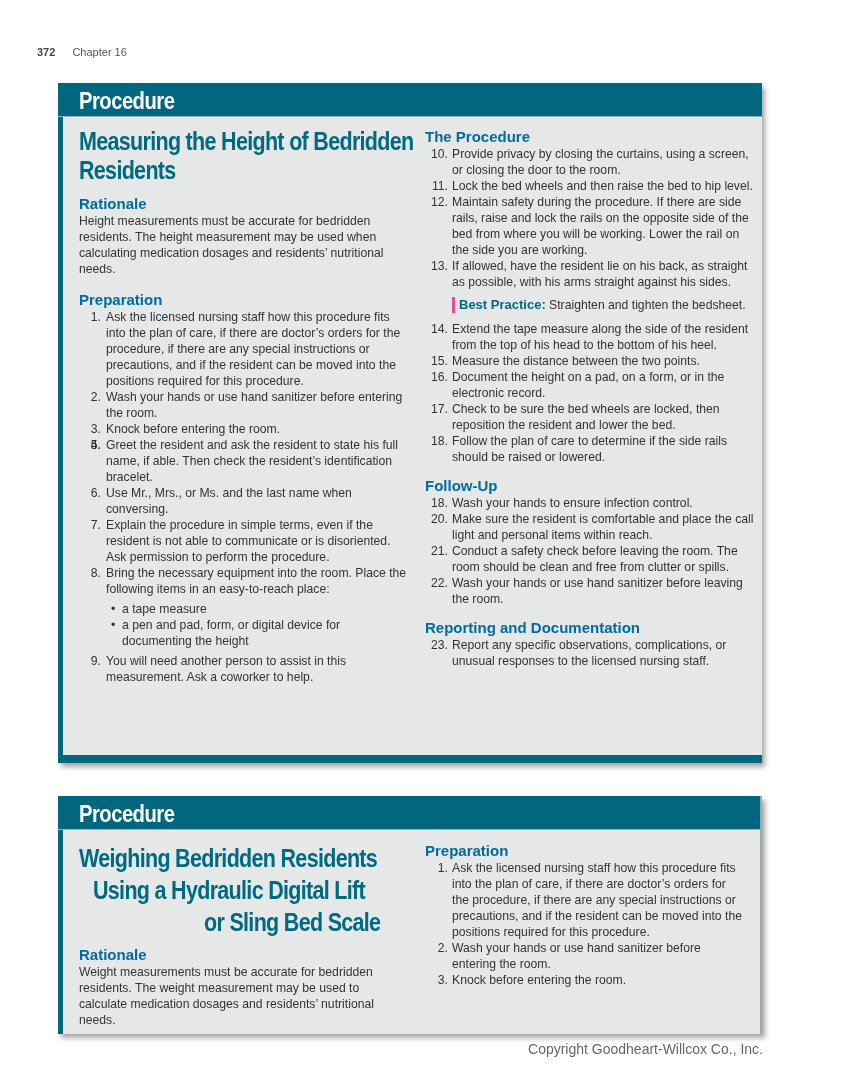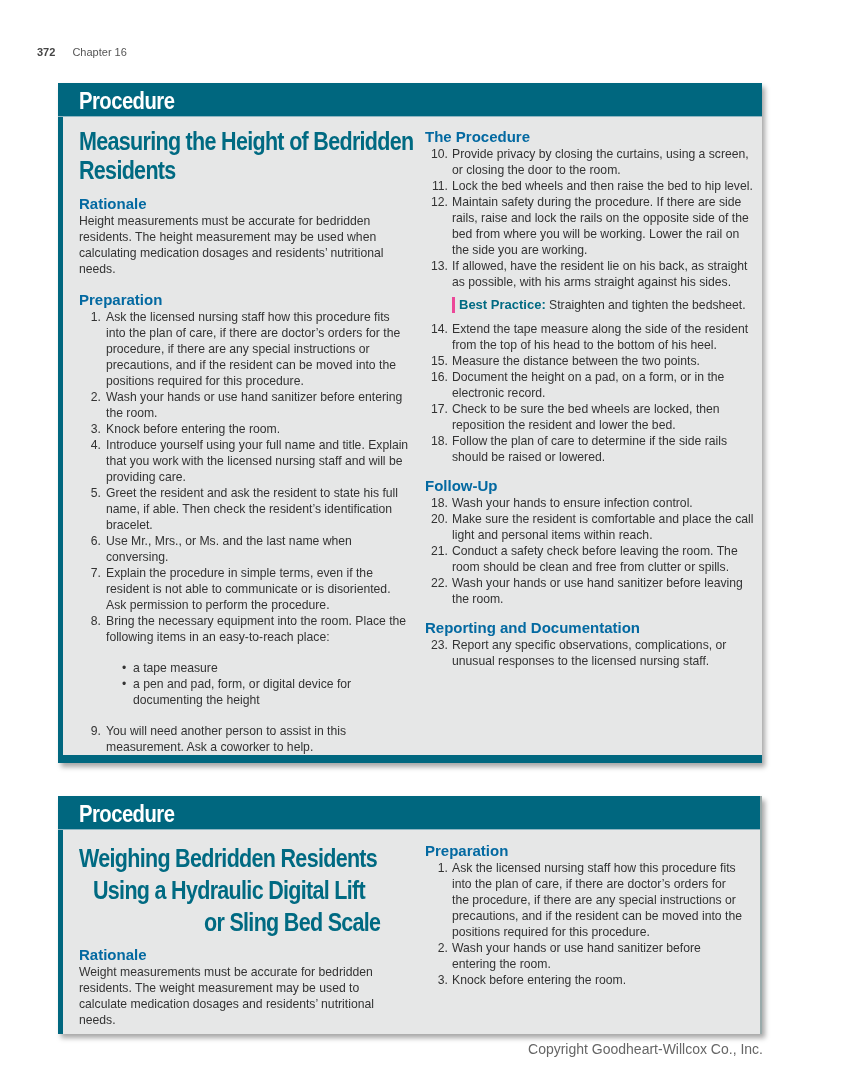--- a/index.html
+++ b/index.html
@@ -18,21 +18,21 @@
   .col { position:absolute; font-size:12.2px; line-height:16px; color:#333; }
   .title { font-weight:bold; color:#006a82; font-size:25px; line-height:29px; letter-spacing:-0.8px; }
   .title span { display:inline-block; transform:scaleX(0.86); transform-origin:left; white-space:nowrap; }
   .sect { font-weight:bold; font-size:15px; color:#0369a1; margin-top:8px; line-height:18px; }
   .para { margin:0; }
   ol { list-style:none; margin:0; padding:0; }
   li.step { position:relative; padding-left:27px; }
   li.step .n { position:absolute; left:0; width:22px; text-align:right; }
   .col.right li.step { padding-left:27px; }
   .col.right li.step .n { width:23px; }
-  ul.bul { list-style:none; margin:15px; padding:0; }
+  ul.bul { list-style:none; margin:4px; padding:0; }
   ul.bul li { position:relative; padding-left:12px; }
   ul.bul li:before { content:"•"; position:absolute; left:1px; }
   .best { margin:7px 0 8px 27px; border-left:3px solid #ec4899; padding-left:4px; line-height:15px; }
   .best .lbl { color:#006a82; font-weight:bold; font-size:13px; }
   .footer { position:absolute; right:86px; top:1041px; font-size:14px; color:#666; }
 </style>
 </head>
 <body>
 
 <div class="running-head">
@@ -48,21 +48,21 @@
       <span>Measuring the Height of Bedridden</span><br>
       <span>Residents</span>
     </div>
     <div class="sect" style="margin-top:10px;">Rationale</div>
     <p class="para">Height measurements must be accurate for bedridden residents. The height measurement may be used when calculating medication dosages and residents’ nutritional needs.</p>
     <div class="sect" style="margin-top:14px;">Preparation</div>
     <ol>
       <li class="step"><span class="n">1.</span><span>Ask the licensed nursing staff how this procedure fits into the plan of care, if there are doctor’s orders for the procedure, if there are any special instructions or precautions, and if the resident can be moved into the positions required for this procedure.</span></li>
       <li class="step"><span class="n">2.</span><span>Wash your hands or use hand sanitizer before entering the room.</span></li>
       <li class="step"><span class="n">3.</span><span>Knock before entering the room.</span></li>
-      <li class="step"><span class="n">4.</span><span>Introduce yourself using your full name and title. Explain that you work with the licensed nursing staff and will be providing care.</span></li>
+      <li class="step"><span class="n">4.</span></li>
       <li class="step"><span class="n">5.</span><span>Greet the resident and ask the resident to state his full name, if able. Then check the resident’s identification bracelet.</span></li>
       <li class="step"><span class="n">6.</span><span>Use Mr., Mrs., or Ms. and the last name when conversing.</span></li>
       <li class="step"><span class="n">7.</span><span>Explain the procedure in simple terms, even if the resident is not able to communicate or is disoriented. Ask permission to perform the procedure.</span></li>
       <li class="step"><span class="n">8.</span><span>Bring the necessary equipment into the room. Place the following items in an easy-to-reach place:</span>
         <ul class="bul">
           <li>a tape measure</li>
           <li>a pen and pad, form, or digital device for documenting the height</li>
         </ul>
       </li>
       <li class="step"><span class="n">9.</span><span>You will need another person to assist in this measurement. Ask a coworker to help.</span></li>

